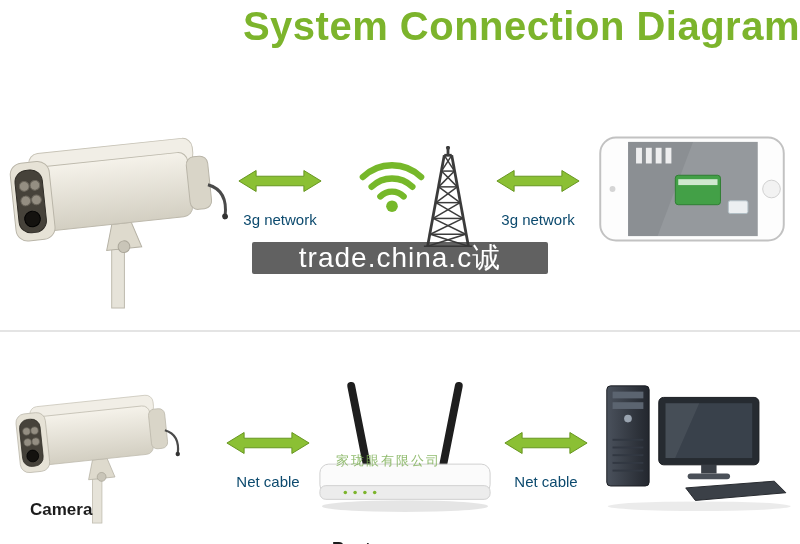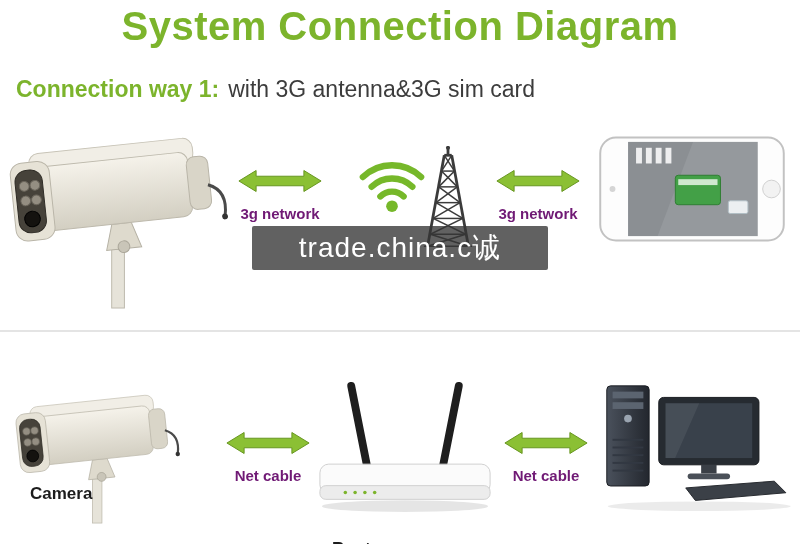--- a/index.html
+++ b/index.html
@@ -6,63 +6,60 @@
     --accent:#7cb42c;
     --arrow:#8bc034;
     --text-dark:#3c3c3c;
   }
   html,body{margin:0;padding:0;background:#ffffff;}
   .canvas{
     position:relative;width:800px;height:544px;background:#ffffff;overflow:hidden;
     font-family:"Liberation Sans", sans-serif;
   }
   .title{
-    position:absolute;top:4px;left:0;width:100%;margin:0;text-align:center;
+    position:absolute;top:4px;left:0;width:100%;margin:0;text-align:right;
     font-size:40px;font-weight:bold;color:var(--accent);letter-spacing:.5px;
   }
   .section-heading{position:absolute;font-size:23px;white-space:nowrap;}
   .section-heading .strong{color:var(--accent);font-weight:bold;}
   .section-heading .rest{color:var(--text-dark);margin-left:9px;font-weight:400;}
   .s1{left:16px;top:76px;}
   .s2{left:16px;top:344px;}
 
   .device{position:absolute;}
   .device svg{width:100%;height:100%;display:block;}
 
   .arrow-group{position:absolute;display:flex;flex-direction:column;align-items:center;width:100px;}
   .arrow-group svg{width:86px;height:26px;}
-  .arrow-label{margin-top:11px;font-size:15px;font-weight:bold;color:#701a75;white-space:nowrap;}
+  .arrow-label{margin-top:17px;font-size:15px;font-weight:normal;color:#0c4a6e;white-space:nowrap;}
 
   .watermark{
-    position:absolute;left:252px;top:226px;width:296px;height:44px;
+    position:absolute;left:252px;top:242px;width:296px;height:32px;
     background:rgba(52,52,52,.78);color:#fff;font-size:28px;letter-spacing:1px;
     display:flex;align-items:center;justify-content:center;border-radius:2px;
   }
   .divider{position:absolute;left:0;top:330px;width:100%;height:2px;background:#e4e4e4;}
 
   .device-label{position:absolute;font-size:17px;font-weight:bold;color:#1c1c1c;white-space:nowrap;}
-  .lbl-camera{left:30px;top:484px;text-align:center;}
+  .lbl-camera{left:30px;top:500px;text-align:center;}
   .lbl-router{left:332px;top:506px;margin-top:33px;}
   .lbl-monitor{left:598px;top:506px;}
 
   .router-watermark{
     position:absolute;left:336px;top:452px;font-size:13px;letter-spacing:2px;
     color:rgba(125,175,85,.85);white-space:nowrap;
   }
 </style>
 </head>
 <body>
 
 <div class="canvas">
 
   <h1 class="title">System Connection Diagram</h1>
 
-  <div class="section-heading s1">
-    <span class="strong">Connection way 1:</span><span class="rest">with 3G antenna&amp;3G sim card</span>
-  </div>
 
   <div class="device" style="left:8px;top:126px;width:225px;height:186px;">
     <svg viewBox="0 0 230 190">
       <defs>
         <linearGradient id="camgrad" x1="0" y1="0" x2="0" y2="1">
           <stop offset="0" stop-color="#f5f2ea"></stop>
             <stop offset="1" stop-color="#d3cfc2"></stop>
         </linearGradient>
       </defs>
       <rect x="106" y="126" width="13" height="60" fill="#e6e3d9" stroke="#bdb9ac"></rect>
@@ -202,20 +199,21 @@
       <rect x="8" y="86" width="174" height="30" rx="9" fill="#fbfbfb" stroke="#cfcfcf"></rect>
       <rect x="8" y="108" width="174" height="14" rx="6" fill="#ececec" stroke="#cfcfcf"></rect>
       <g fill="#7cb42c">
         <circle cx="34" cy="115" r="1.8"></circle>
           <circle cx="44" cy="115" r="1.8"></circle>
         <circle cx="54" cy="115" r="1.8"></circle>
           <circle cx="64" cy="115" r="1.8"></circle>
       </g>
     </svg>
   </div>
+  <div class="router-watermark">家珑眼有限公司</div>
 
   <div class="arrow-group" style="left:496px;top:430px;">
     <svg viewBox="0 0 90 26">
       <polygon points="2,13 20,2 20,8 70,8 70,2 88,13 70,24 70,18 20,18 20,24" fill="var(--arrow)" stroke="#64931c" stroke-width="1"></polygon>
     </svg>
     <div class="arrow-label">Net cable</div>
   </div>
 
   <div class="device" style="left:592px;top:382px;width:200px;height:130px;">
     <svg viewBox="0 0 205 135">

